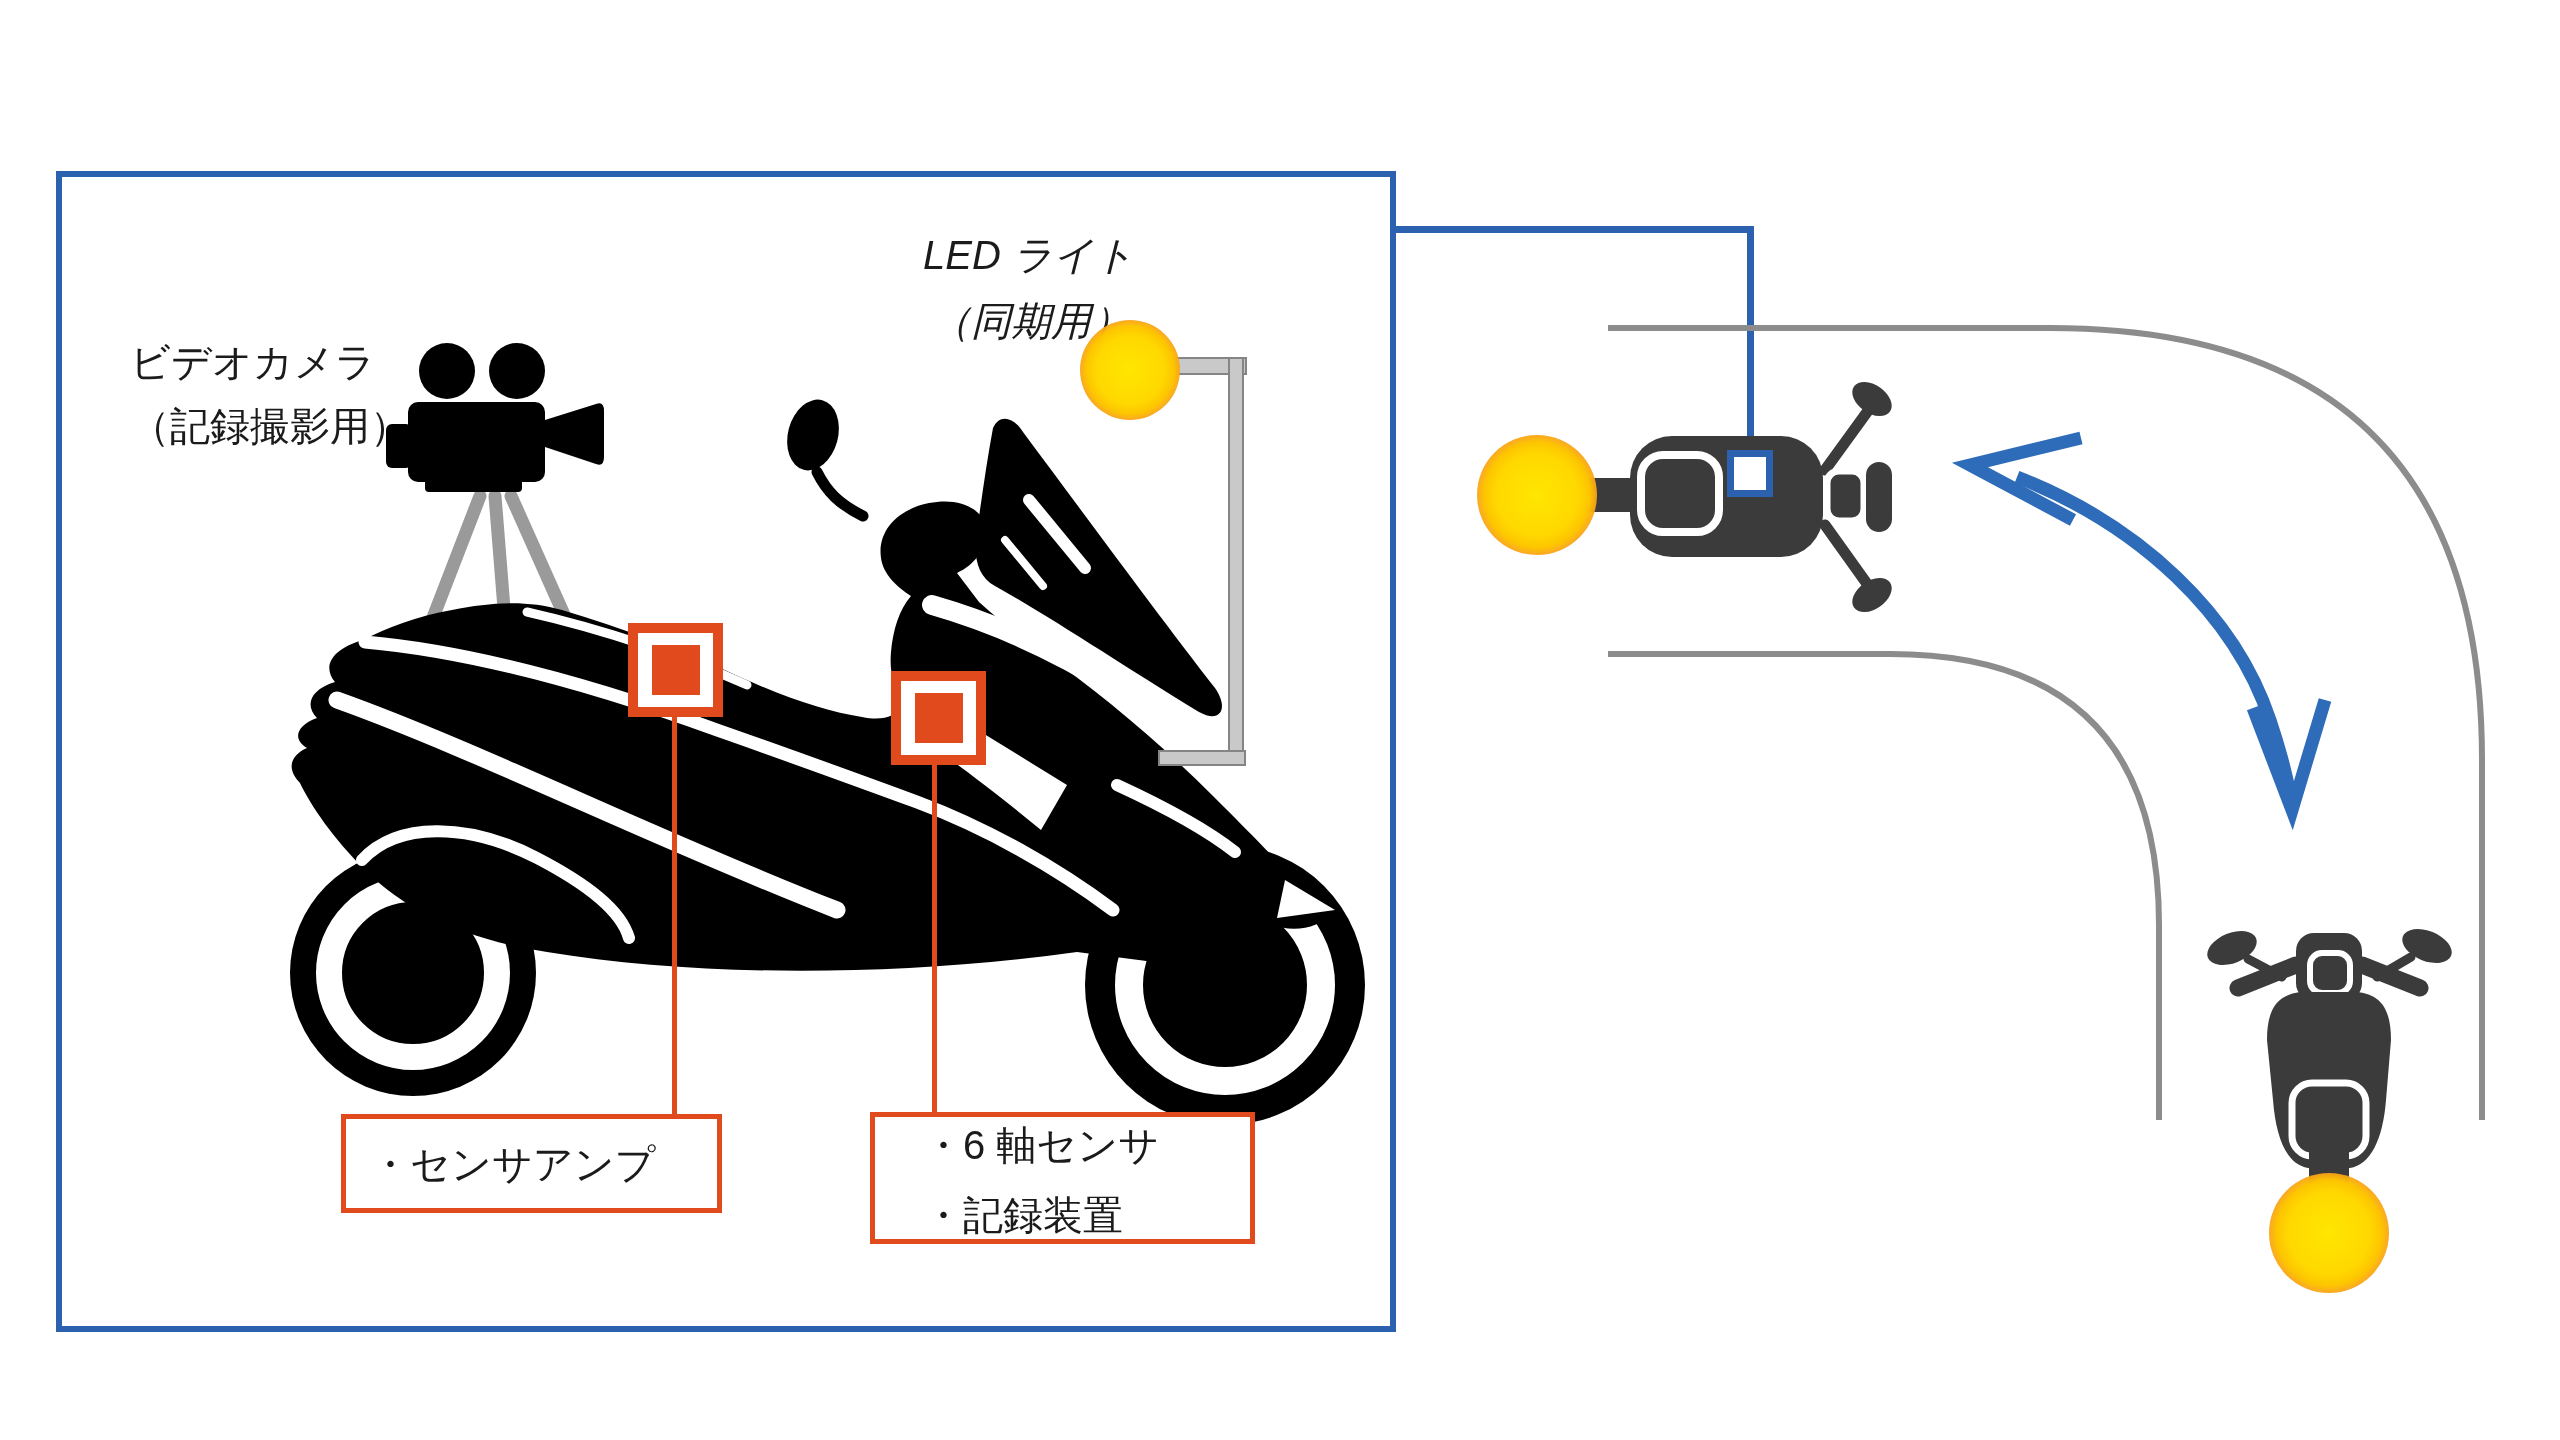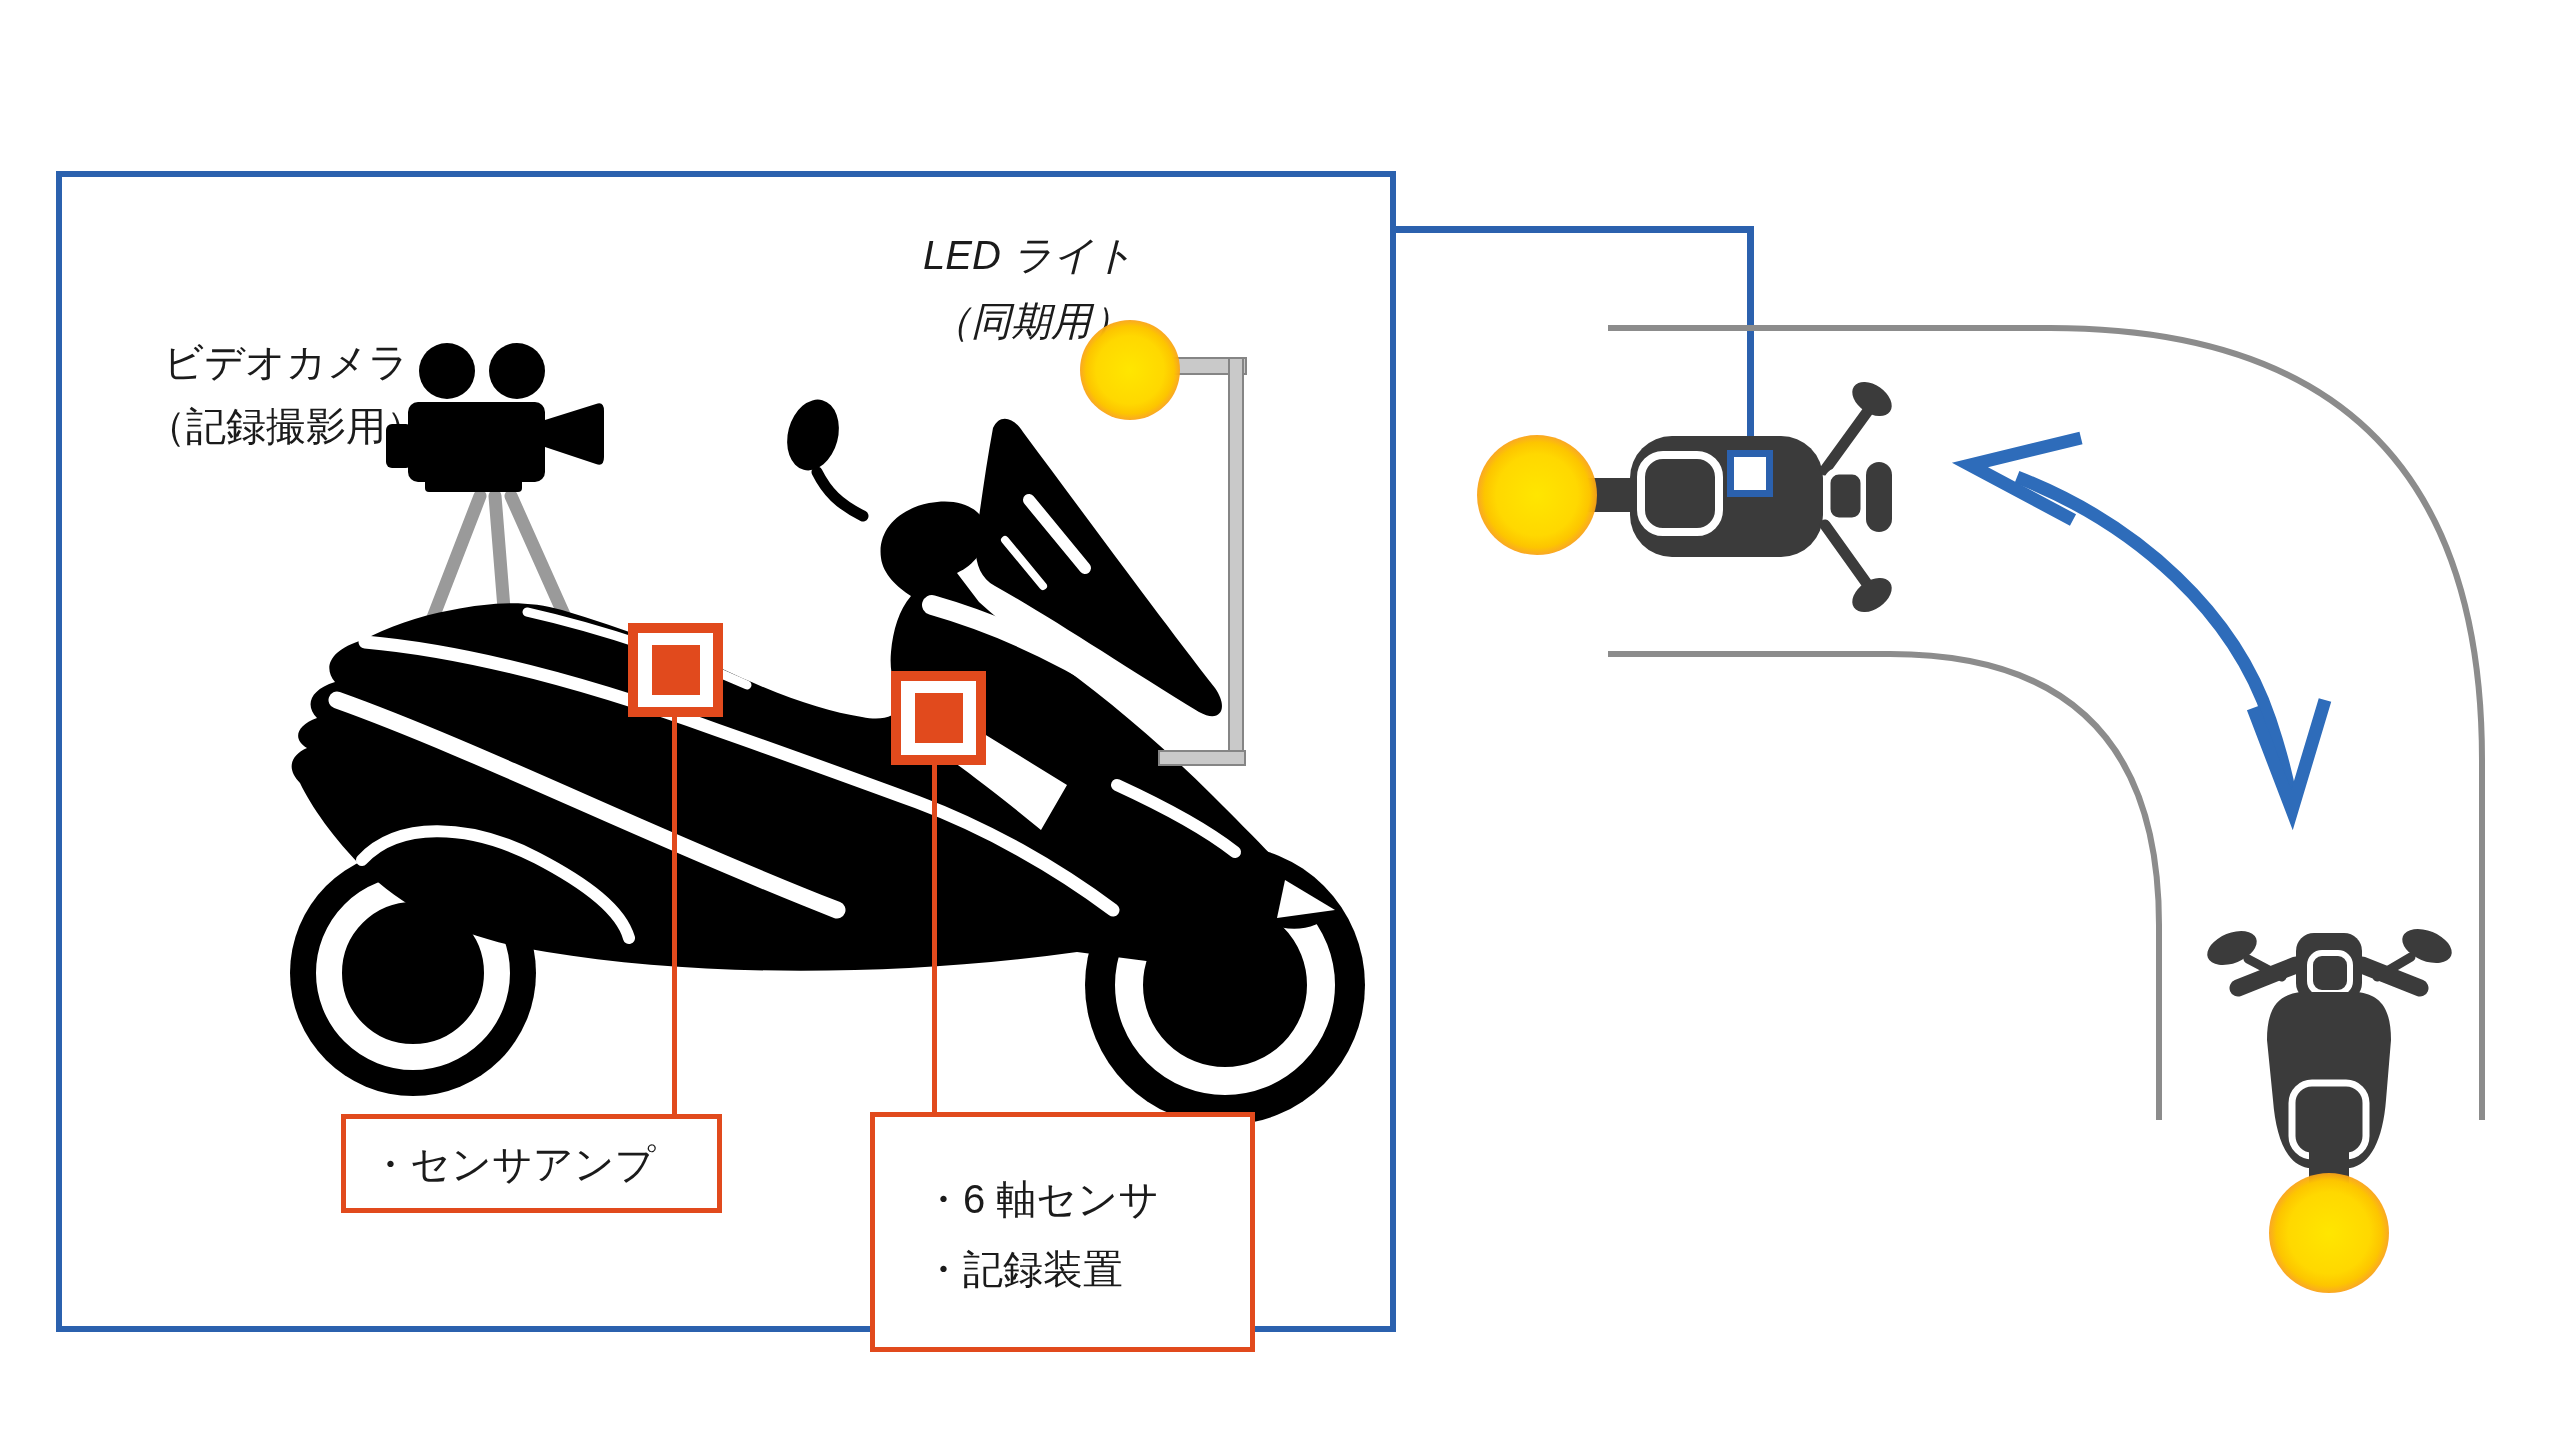--- a/index.html
+++ b/index.html
@@ -15,21 +15,21 @@
     font-family:"Liberation Sans","DejaVu Sans",sans-serif;
     color:var(--text);
   }
   .abs{position:absolute;}
   
   #apparatus-panel{
     left:56px; top:171px; width:1340px; height:1161px;
     border:6px solid var(--blue); box-sizing:border-box; background:transparent;
   }
   .jp-label{font-size:40px; line-height:64px; white-space:nowrap; color:var(--text);}
-  #video-camera-label{left:146px; top:330px;text-align:center;}
+  #video-camera-label{left:130px; top:330px;}
   #led-sync-label{left:923px; top:222px; line-height:66px;font-style:italic;}
   
   .led{border-radius:50%;
     background:radial-gradient(circle,#FFE600 0%,#FFD800 48%,#FDC500 62%,rgba(248,152,29,.92) 73%,rgba(248,152,29,0) 92%);}
   #led-light-panel{left:1080px; top:320px; width:100px; height:100px;}
   #led-light-top-bike{left:1477px; top:435px; width:120px; height:120px;}
   #led-light-front-bike{left:2269px; top:1173px; width:120px; height:120px;}
   
   .pole{background:var(--equip-gray); border:2px solid var(--equip-gray-border); box-sizing:border-box;}
   #pole-top-bar{left:1155px; top:357px; width:92px; height:18px;}
@@ -40,21 +40,21 @@
   #sensor-marker-amp{left:628px; top:623px; width:95px; height:94px;}
   #sensor-marker-main{left:891px; top:671px; width:95px; height:94px;}
   .sensor-marker .core{position:absolute; inset:0; margin:auto; width:48px; height:50px; background:var(--orange);}
   .leader-line{width:5px; background:var(--orange);}
   #leader-line-amp{left:672px; top:715px; height:402px;}
   #leader-line-main{left:932px; top:763px; height:352px;}
   
   .callout{border:5px solid var(--orange); background:#fff; box-sizing:border-box;
            display:flex; flex-direction:column; justify-content:center;}
   #sensor-amp-label-box{left:341px; top:1114px; width:381px; height:99px; padding-left:24px;}
-  #sensor-recorder-label-box{left:870px; top:1112px; width:385px; height:240px; padding-left:48px; padding-top:4px;}
+  #sensor-recorder-label-box{left:870px; top:1112px; width:385px; height:132px; padding-left:48px; padding-top:4px;}
   .callout .jp-line{font-size:40px; line-height:70px; white-space:nowrap; color:var(--text);}
   
   .sync-wire{background:var(--blue);}
   #course-connector-horizontal{left:1396px; top:226px; width:358px; height:7px;}
   #course-connector-vertical{left:1747px; top:226px; width:7px; height:231px;}
   #sync-marker-top-bike{left:1727px; top:450px; width:46px; height:47px;
     border:7px solid var(--blue); background:#fff; box-sizing:border-box;}
   svg{display:block; overflow:visible;}
 </style>
 </head>

